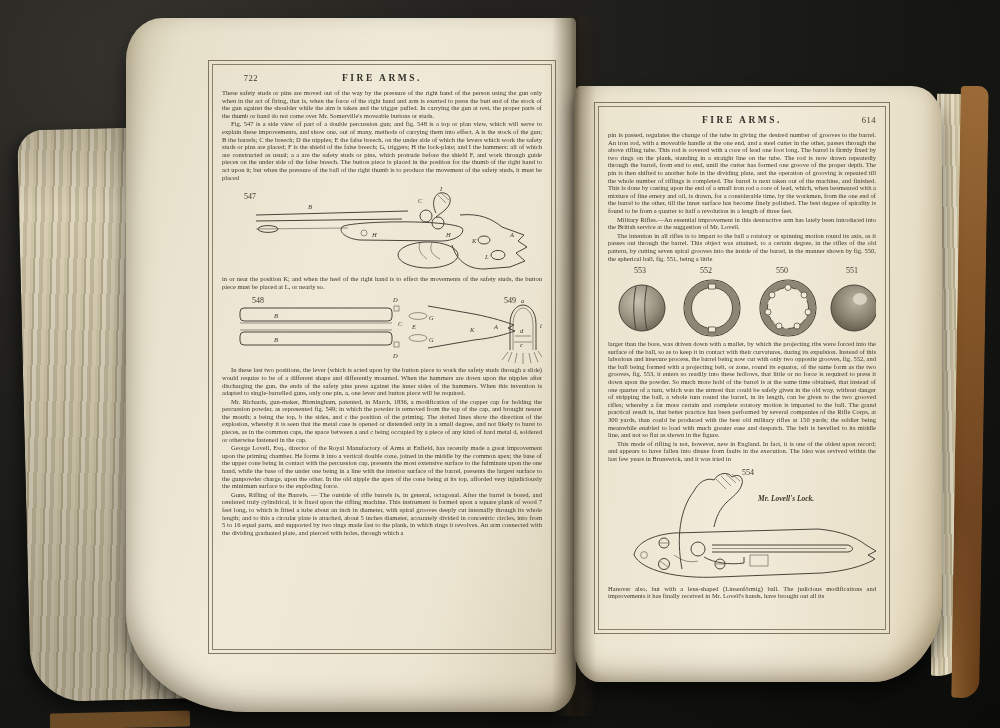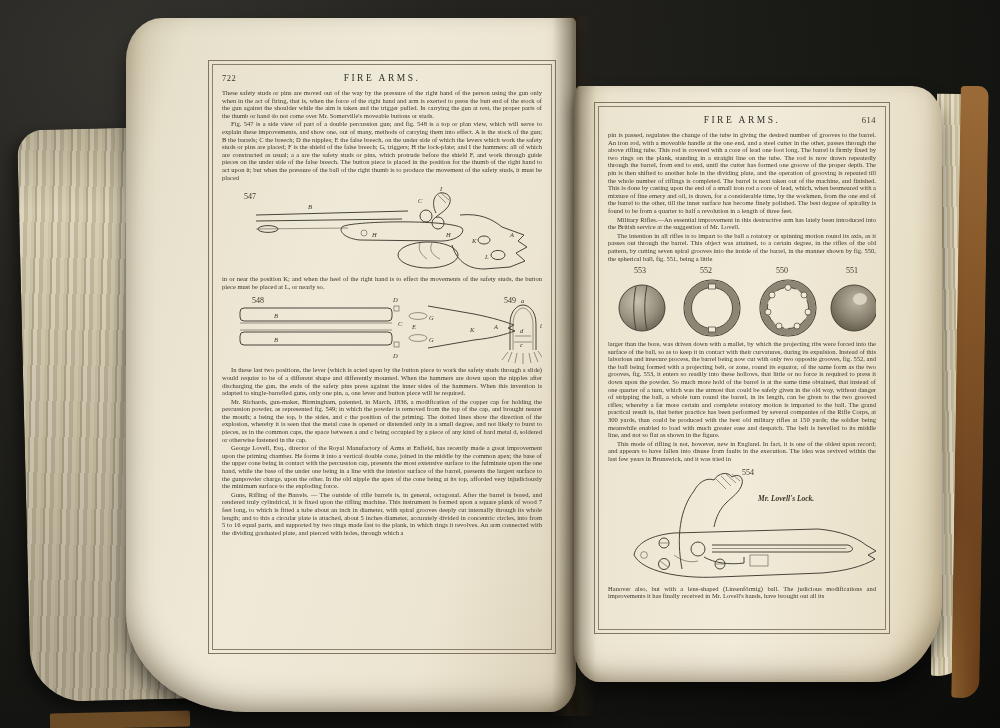--- a/index.html
+++ b/index.html
@@ -53,23 +53,23 @@
     position:absolute; left:552px; top:16px; width:44px; height:700px; z-index:3; pointer-events:none;
     background: linear-gradient(90deg, rgba(60,48,28,0) 0%, rgba(60,48,28,.30) 40%, rgba(35,26,12,.45) 52%, rgba(60,48,28,.22) 66%, rgba(60,48,28,0) 100%);
   }
   
   .frame { position:absolute; border:1px solid #80765f; }
   .frame-inner { position:absolute; inset:3px; border:1px solid #8a8069; }
   .lframe { left:82px; top:42px; width:346px; height:592px; }
   .rframe { left:20px; top:16px; width:294px; height:530px; }
   .content { position:absolute; inset:6px 9px; overflow:hidden; color:#3b372c; }
   .page-head { display:grid; grid-template-columns:36px 1fr 36px; align-items:baseline; margin:2px 0 6px 0; }
-  .folio { font-size:8.5px; letter-spacing:.5px; color:#3b372c; }
+  .folio { font-size:8.5px; letter-spacing:.5px; color:#3b372c;text-align:right; }
   .folio.r { text-align:right; }
-  .head-title { text-align:center; font-weight:normal; font-size:9.5px; letter-spacing:2.5px; color:#34302а; color:#34302a; }
+  .head-title { text-align:center; font-weight:bold; font-size:9.5px; letter-spacing:2.5px; color:#34302а; color:#34302a; }
   p.t { margin:0 0 1px 0; font-size:6.55px; line-height:1.16; text-align:justify; }
   p.ind { text-indent:9px; }
   
   .figwrap { position:relative; margin:2px 0; }
   svg { display:block; }
   .eng { stroke:#49443a; fill:none; stroke-width:1; }
   .eng-thin { stroke:#59544a; fill:none; stroke-width:.6; }
   text.fignum { font-size:8px; fill:#3b372c; font-family:"Liberation Serif",serif; }
   text.figlab { font-size:6.5px; font-style:italic; fill:#3b372c; font-family:"Liberation Serif",serif; }
   text.figcap { font-size:7.5px; font-style:italic; font-weight:bold; fill:#3b372c; font-family:"Liberation Serif",serif; }

